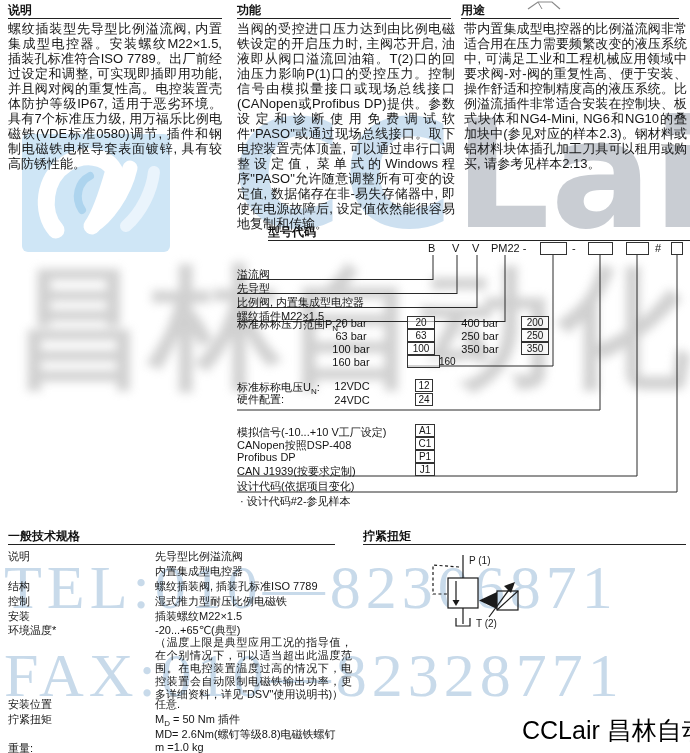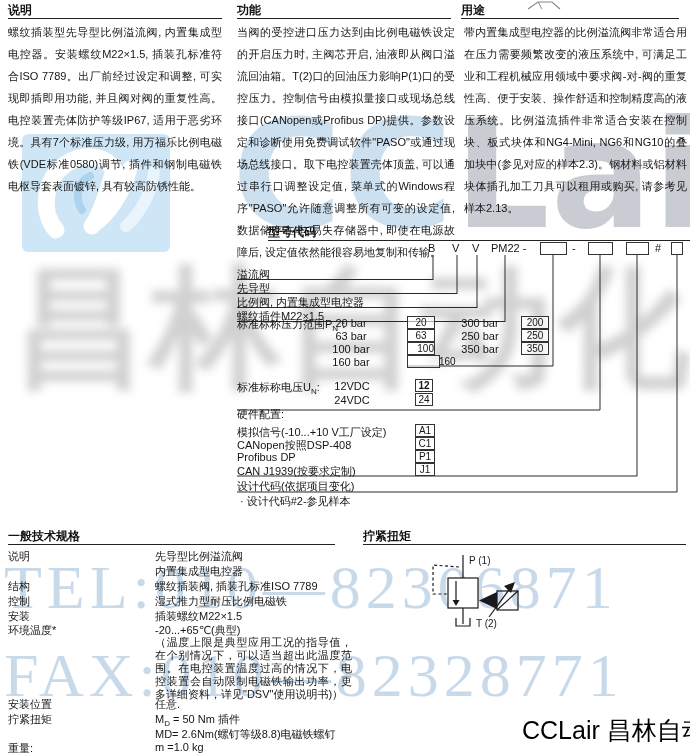--- a/index.html
+++ b/index.html
@@ -8,21 +8,21 @@
     position:relative; width:690px; height:753px; overflow:hidden;
     background:#ffffff; font-family:"Liberation Sans","DejaVu Sans",sans-serif;
     color:#141414;
   }
   .abs { position:absolute; }
   .sec-hdr {
     font-size:12px; font-weight:bold; color:#111;
     border-bottom:1.5px solid #222; padding-bottom:2px; height:17px;
   }
   .intro-body {
-    font-size:11px; line-height:22px; text-align:justify; color:#151515;
+    font-size:13px; line-height:15px; text-align:justify; color:#151515;
   }
   .lbl { font-size:11px; color:#151515; white-space:nowrap; }
   .lbl-r { font-size:11px; color:#151515; white-space:nowrap; text-align:center; }
   .mc-row { font-size:11px; color:#151515; border-bottom:1px solid #2a2a2a; height:13px; white-space:nowrap; }
   .code-box {
     border:1px solid #333; height:13px; font-size:10px; line-height:11px;
     text-align:center; color:#151515; background:rgba(255,255,255,.6);
   }
   .code-tok { font-size:11px; color:#151515; white-space:nowrap; }
   sub.sm { font-size:8px; }
@@ -112,38 +112,38 @@
 
   <div class="abs lbl" style="left:237px; top:317px;">
     <span>标准标称压力范围P</span><sub class="sm">N</sub><span>：</span>
   </div>
   <div class="abs lbl-r" style="left:322px; top:317px; width:58px;">20 bar</div>
   <div class="abs lbl-r" style="left:322px; top:330px; width:58px;">63 bar</div>
   <div class="abs lbl-r" style="left:322px; top:343px; width:58px;">100 bar</div>
   <div class="abs lbl-r" style="left:322px; top:356px; width:58px;">160 bar</div>
   <div class="abs code-box" style="left:407px; top:316px; width:28px;text-align:center;">20</div>
   <div class="abs code-box" style="left:407px; top:329px; width:28px;">63</div>
-  <div class="abs code-box" style="left:407px; top:342px; width:28px;text-align:right;">100</div>
+  <div class="abs code-box" style="left:407px; top:342px; width:28px;">100</div>
   <div class="abs code-box" style="left:407px; top:355px; width:28px;padding-left:31px;">160</div>
-  <div class="abs lbl-r" style="left:448px; top:317px; width:64px;">300 bar</div>
+  <div class="abs lbl-r" style="left:448px; top:317px; width:64px;">400 bar</div>
   <div class="abs lbl-r" style="left:448px; top:330px; width:64px;">250 bar</div>
   <div class="abs lbl-r" style="left:448px; top:343px; width:64px;">350 bar</div>
   <div class="abs code-box" style="left:521px; top:316px; width:28px;">200</div>
   <div class="abs code-box" style="left:521px; top:329px; width:28px;">250</div>
   <div class="abs code-box" style="left:521px; top:342px; width:28px;">350</div>
 
   <div class="abs lbl" style="left:237px; top:380px;">
     <span>标准标称电压U</span><sub class="sm">N</sub><span>:</span>
   </div>
   <div class="abs lbl-r" style="left:322px; top:380px; width:60px;">12VDC</div>
   <div class="abs lbl-r" style="left:322px; top:394px; width:60px;">24VDC</div>
-  <div class="abs code-box" style="left:415px; top:379px; width:18px;font-weight:bold;">12</div>
+  <div class="abs code-box" style="left:415px; top:379px; width:18px;">12</div>
   <div class="abs code-box" style="left:415px; top:393px; width:18px;">24</div>
 
-  <div class="abs lbl" style="left:237px; top:407px;text-align:center;">硬件配置:</div>
+  <div class="abs lbl" style="left:237px; top:392px;text-align:center;">硬件配置:</div>
   <div class="abs lbl" style="left:237px; top:425px;">模拟信号(-10...+10 V工厂设定)</div>
   <div class="abs lbl" style="left:237px; top:438px;">CANopen按照DSP-408</div>
   <div class="abs lbl" style="left:237px; top:451px;">Profibus DP</div>
   <div class="abs lbl" style="left:237px; top:464px;">CAN J1939(按要求定制)</div>
   <div class="abs code-box" style="left:415px; top:424px; width:20px;">A1</div>
   <div class="abs code-box" style="left:415px; top:437px; width:20px;">C1</div>
   <div class="abs code-box" style="left:415px; top:450px; width:20px;">P1</div>
   <div class="abs code-box" style="left:415px; top:463px; width:20px;">J1</div>
 
   <div class="abs lbl" style="left:237px; top:479px;">设计代码(依据项目变化)</div>

